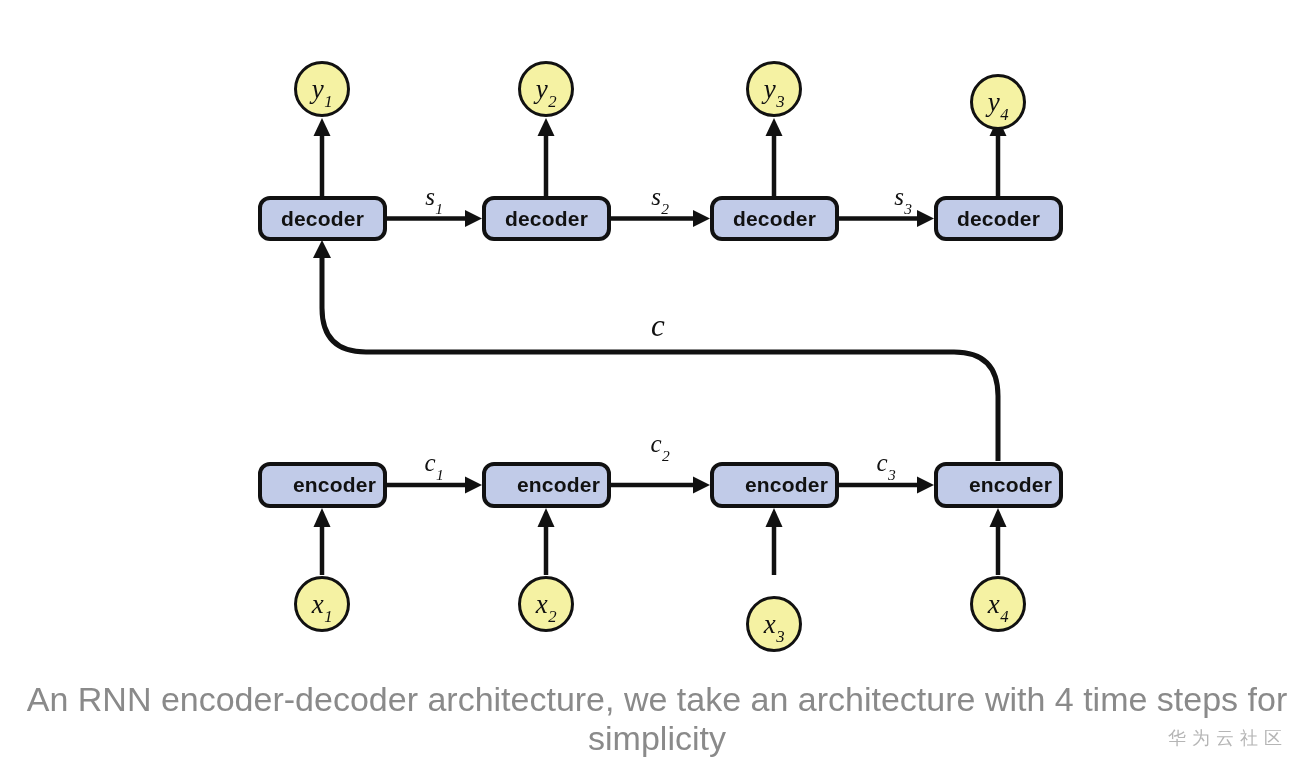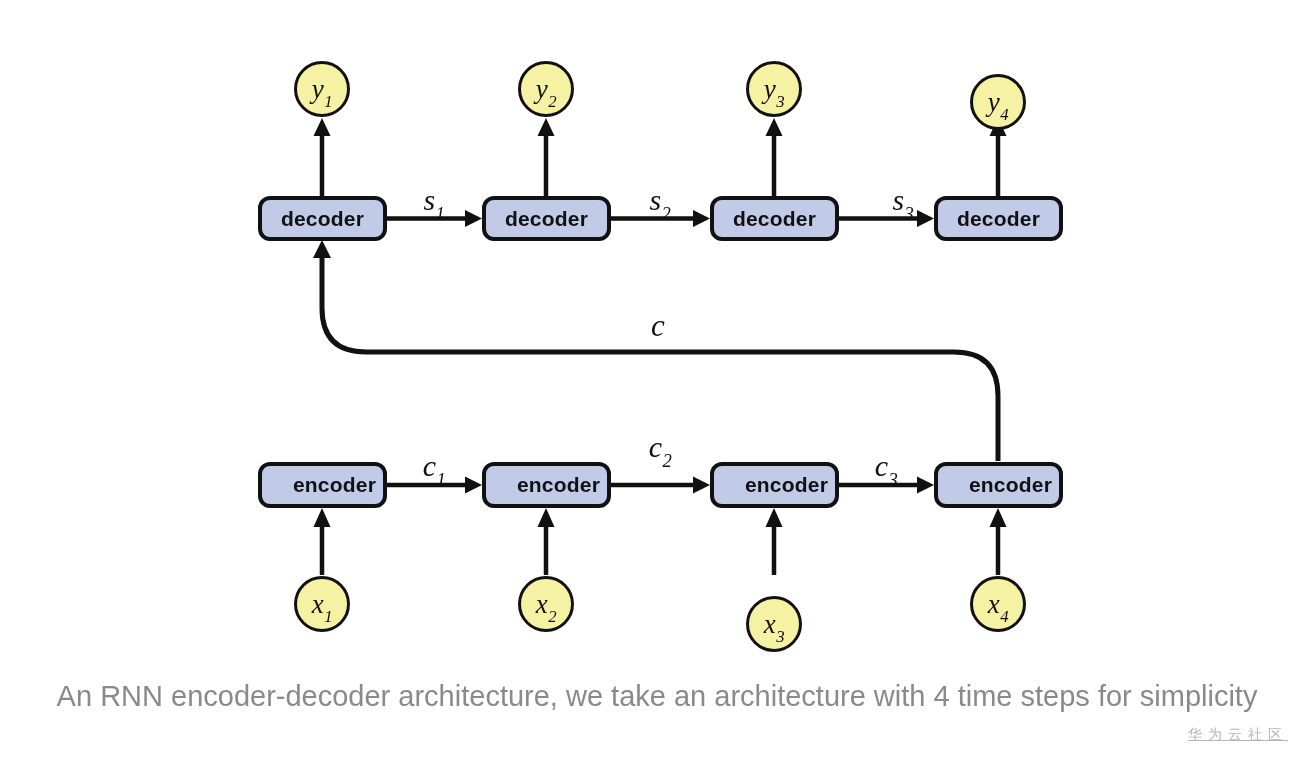--- a/index.html
+++ b/index.html
@@ -18,26 +18,26 @@
        background:var(--box-fill);border:4px solid var(--box-border);border-radius:12px;
        display:flex;align-items:center;justify-content:center;
        font-weight:bold;font-size:21px;color:var(--box-text);letter-spacing:0.2px;}
   .enc{height:46px;padding-left:24px;}
   .circle{position:absolute;width:56px;height:56px;box-sizing:border-box;border-radius:50%;
        background:var(--circle-fill);border:3.5px solid var(--circle-border);
        display:flex;align-items:center;justify-content:center;}
   .math{font-family:"Liberation Serif",serif;font-style:italic;color:var(--label-text);}
   .circle .math{font-size:27px;line-height:1;font-family:Liberation Serif, serif;}
   .math sub{font-size:0.62em;font-style:italic;line-height:0;position:relative;top:0.18em;left:0.02em;}
-  .arrow-label{position:absolute;width:70px;text-align:center;font-size:30px;}
+  .arrow-label{position:absolute;width:70px;text-align:center;font-size:25px;}
   .ctx-label{position:absolute;width:60px;text-align:center;font-size:31px;}
   .caption{position:absolute;left:0;top:680px;width:100%;text-align:center;
-       font-size:29px;color:var(--caption-text);}
-  .watermark{position:absolute;right:26px;top:726px;font-size:14px;letter-spacing:6px;
-       color:var(--watermark-text);text-decoration:underline;}
+       font-size:34px;color:var(--caption-text);}
+  .watermark{position:absolute;right:26px;top:726px;font-size:18px;letter-spacing:6px;
+       color:var(--watermark-text);}
 </style>
 </head>
 <body>
 
 <div class="stage">
 
   <svg class="connectors" viewBox="0 0 1314 760">
 
     <g>
       <line x1="322" y1="197" x2="322" y2="133"></line>

